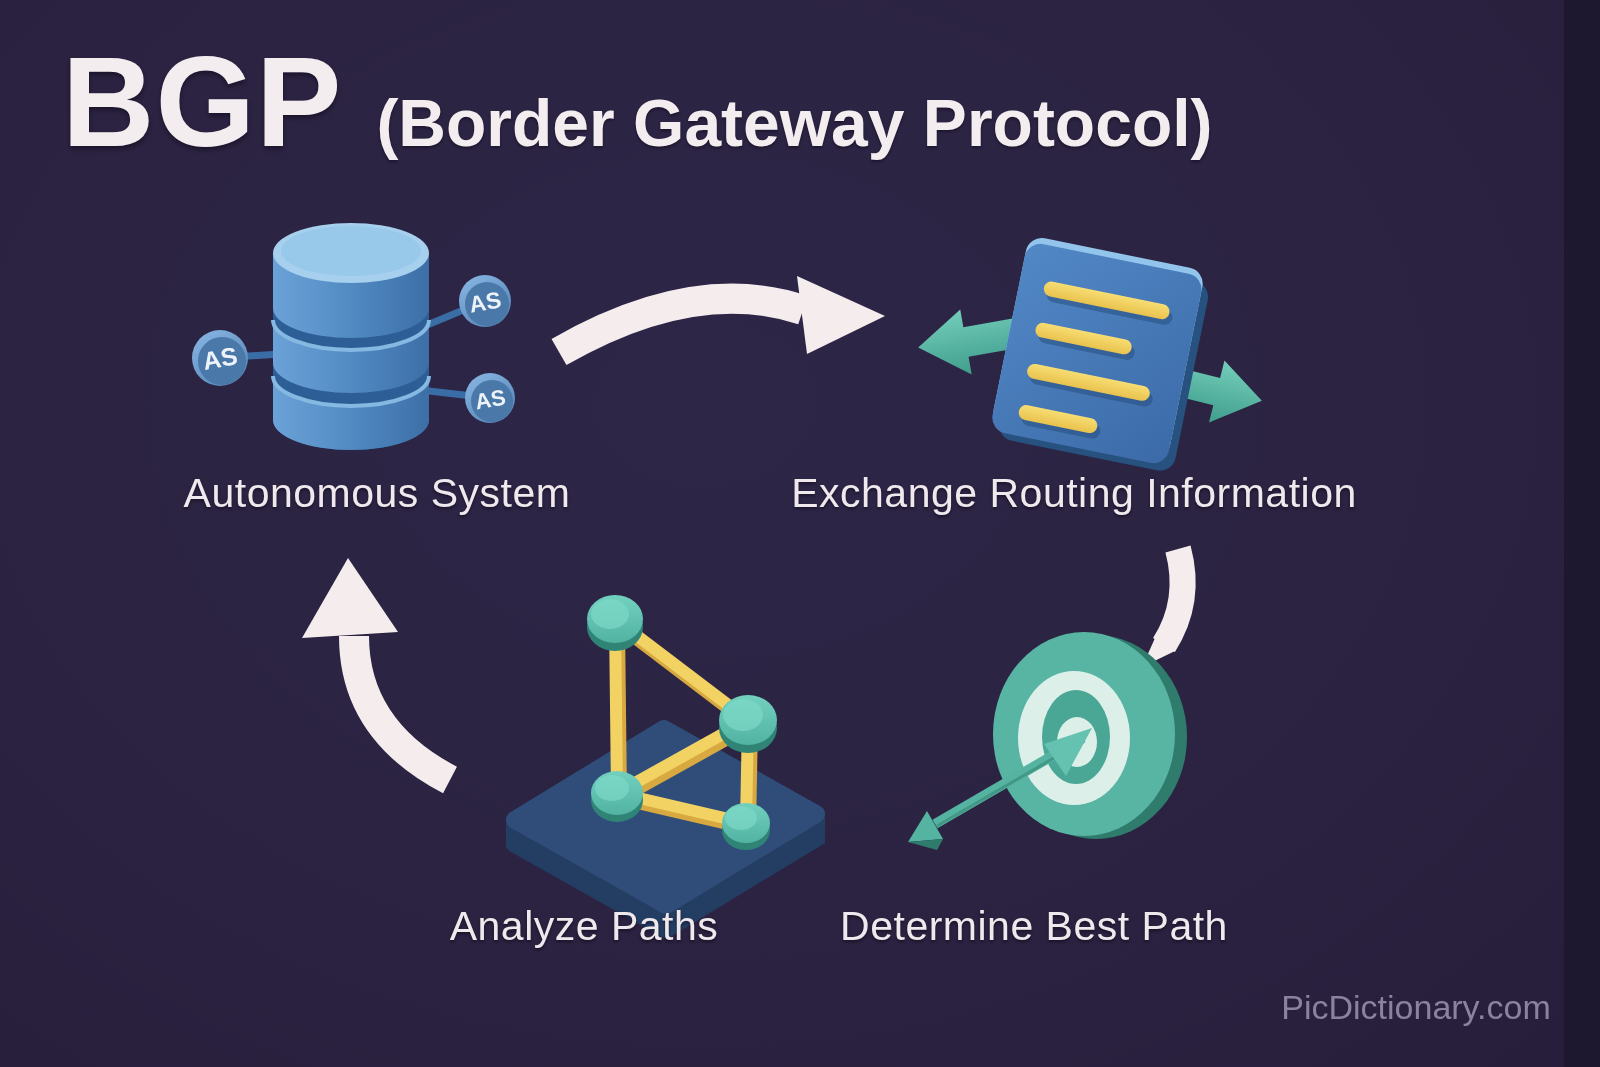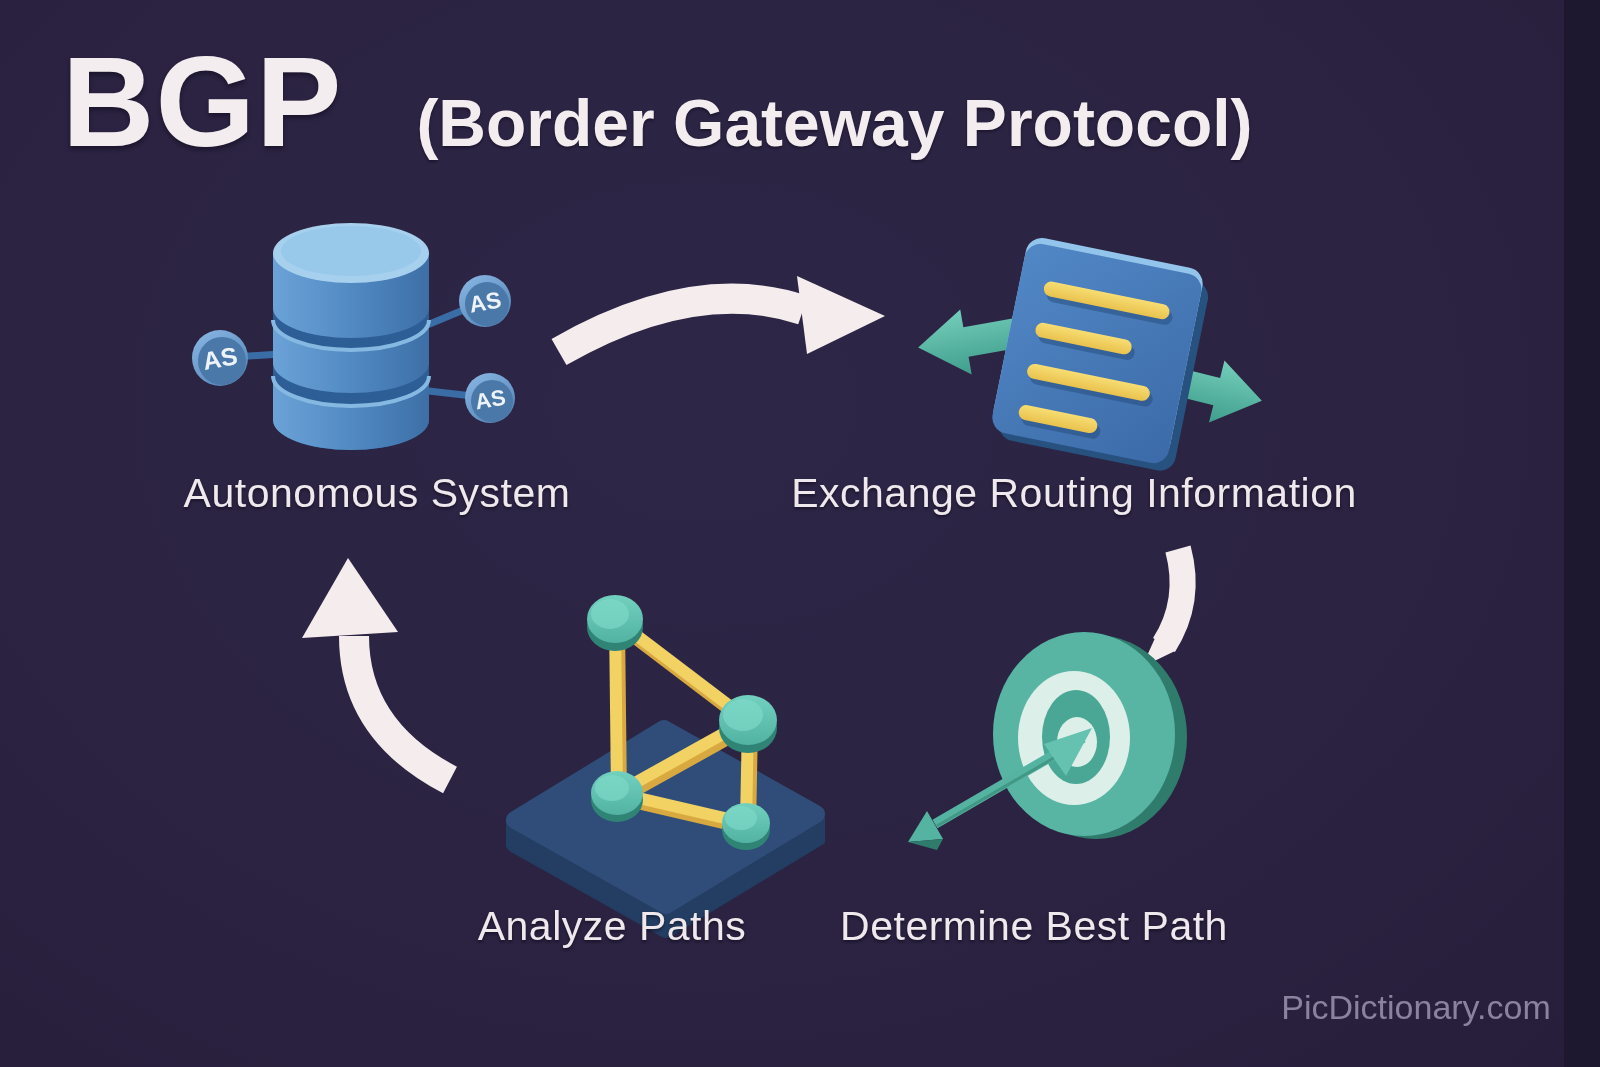--- a/index.html
+++ b/index.html
@@ -4,21 +4,21 @@
 <style>
   html,body{margin:0;padding:0;background:#1d1730;}
   .canvas{
     position:relative;width:1564px;height:1067px;overflow:hidden;
     background:radial-gradient(ellipse at 45% 38%, #2e2647 0%, #2b2341 55%, #261e3b 100%);
     font-family:"Liberation Sans", sans-serif;
   }
   .icon{position:absolute;}
   .title{position:absolute;left:62px;top:38px;display:flex;align-items:baseline;gap:34px;color:#f4edf0;}
   .title-acronym{font-size:128px;font-weight:900;letter-spacing:1px;line-height:1;text-shadow:0 3px 4px rgba(8,4,20,.45);}
-  .title-subtitle{font-size:66px;font-weight:700;line-height:1;text-shadow:0 2px 3px rgba(8,4,20,.45);margin-left:40px;}
+  .title-subtitle{font-size:66px;font-weight:700;line-height:1;text-shadow:0 2px 3px rgba(8,4,20,.45);}
   .label{
     position:absolute;transform:translateX(-50%);white-space:nowrap;
     font-size:41px;font-weight:400;color:#efe8ec;letter-spacing:.5px;
     text-shadow:0 2px 3px rgba(8,4,20,.5);
   }
   .watermark{
     position:absolute;left:1405px;top:988px;transform:translateX(-50%);
     font-size:34px;font-weight:500;color:#8b82a0;white-space:nowrap;margin-left:11px;
   }
   .as-text{fill:#eef3fa;font-weight:bold;text-anchor:middle;font-family:"Liberation Sans",sans-serif;}
@@ -193,17 +193,17 @@
   </svg>
 
   <svg class="icon" style="left:288px;top:540px;" width="230" height="265" viewBox="0 0 230 265">
     <path d="M66,96 Q66,190 162,240" stroke="#f5eded" stroke-width="30" fill="none"></path>
     <polygon points="60,18 14,98 110,92" fill="#f5eded"></polygon>
   </svg>
 
   <div class="label" style="left:377px;top:470px;">Autonomous System</div>
   <div class="label" style="left:1074px;top:470px;">Exchange Routing Information</div>
   <div class="label" style="left:1034px;top:903px;">Determine Best Path</div>
-  <div class="label" style="left:612px;top:903px;">Analyze Paths</div>
+  <div class="label" style="left:584px;top:903px;">Analyze Paths</div>
 
   <div class="watermark">PicDictionary.com</div>
 
 </div>
 
 </body></html>

